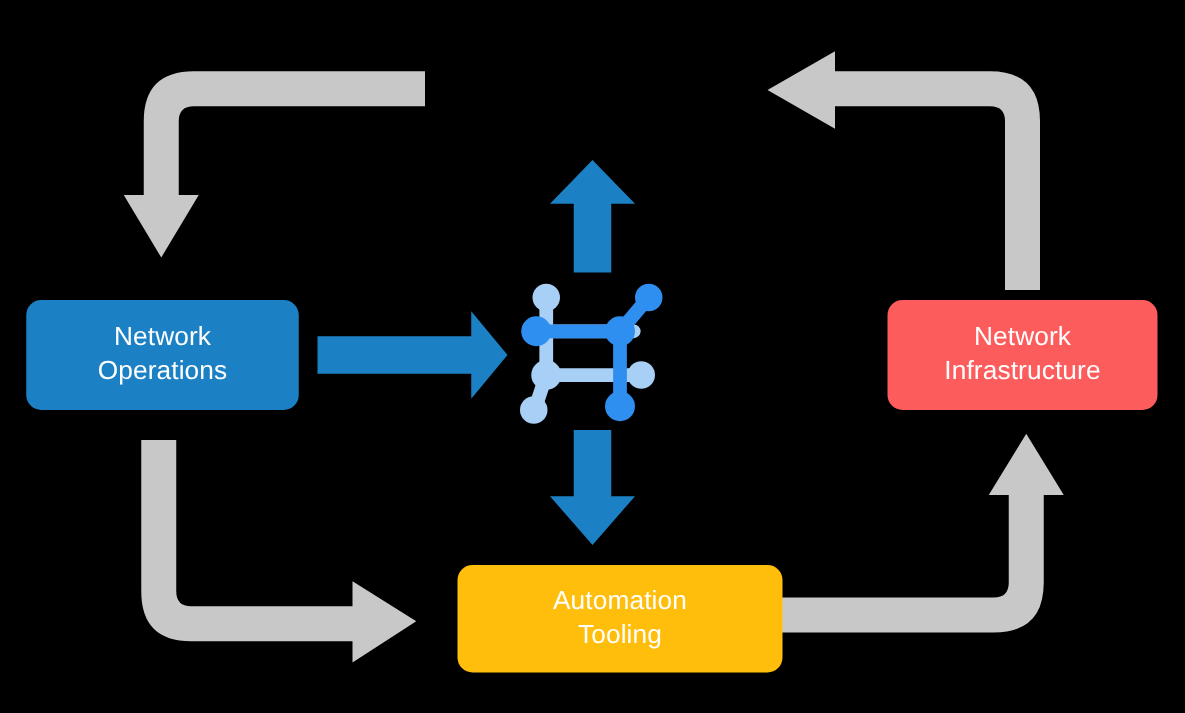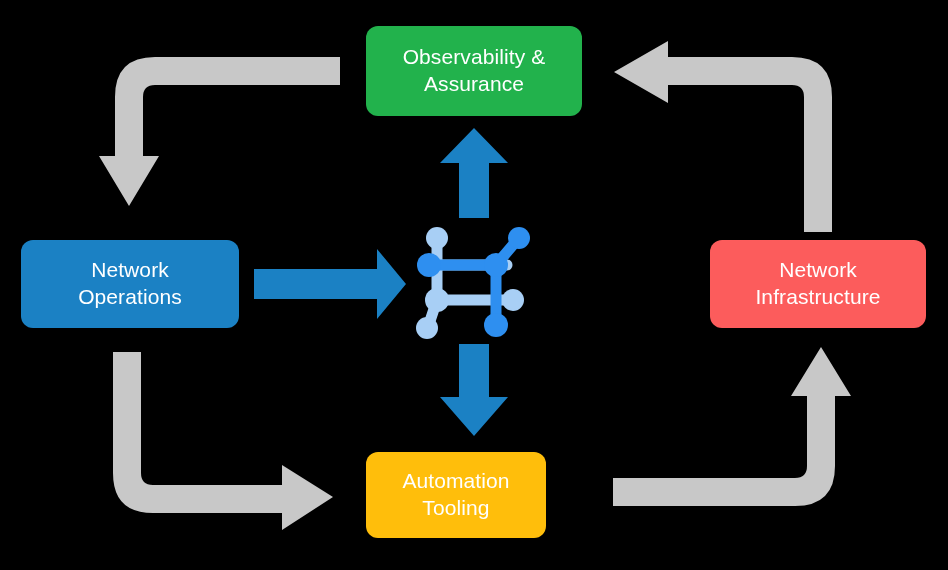--- a/index.html
+++ b/index.html
@@ -49,21 +49,21 @@
   }
   #box-network-infrastructure {
     left: 710px;
     top: 240px;
     width: 216px;
     height: 88px;
   }
   #box-automation-tooling {
     left: 366px;
     top: 452px;
-    width: 180px;
+    width: 260px;
     height: 86px;
   }
   .svg-layer {
     position: absolute;
     left: 0;
     top: 0;
     width: 948px;
     height: 570px;
     pointer-events: none;
   }
@@ -136,24 +136,20 @@
 
       <g fill="#2E8FF0">
         <circle cx="429" cy="265" r="12"></circle>
         <circle cx="519" cy="238" r="11"></circle>
         <circle cx="496" cy="265" r="12"></circle>
         <circle cx="496" cy="325" r="12"></circle>
       </g>
     </g>
   </svg>
 
-  <div class="node-box" id="box-observability" style="background:#22B24C;">
-    <span class="box-text">Observability &amp;
-Assurance</span>
-  </div>
 
   <div class="node-box" id="box-network-operations" style="background:#1B81C4;">
     <span class="box-text">Network
 Operations</span>
   </div>
 
   <div class="node-box" id="box-network-infrastructure" style="background:#FC5C5C;">
     <span class="box-text">Network
 Infrastructure</span>
   </div>

